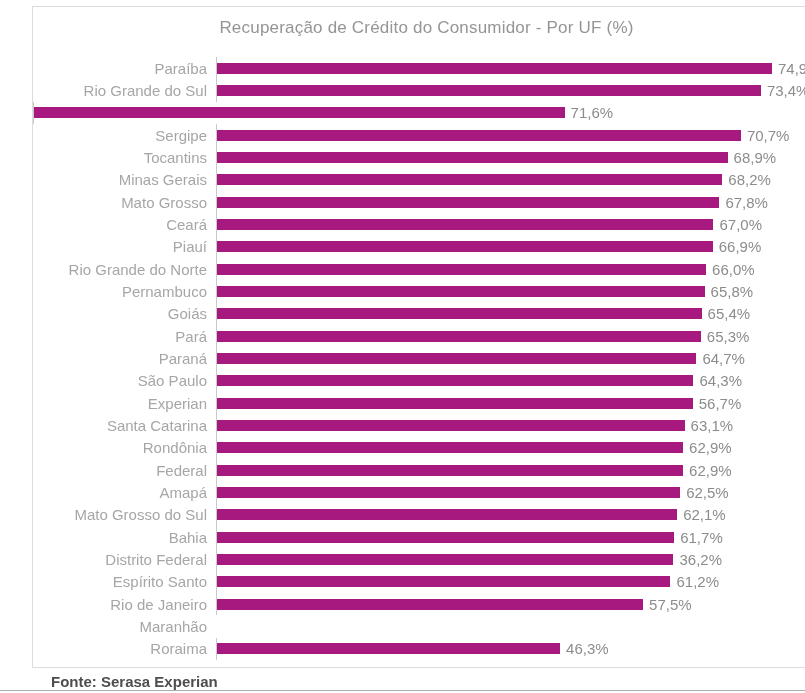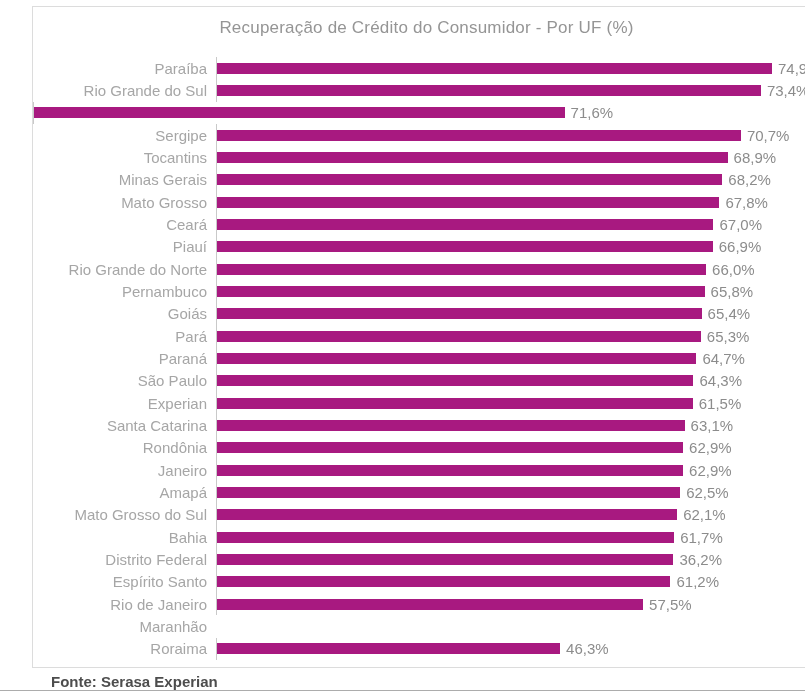--- a/index.html
+++ b/index.html
@@ -204,39 +204,39 @@
           <div class="cat">São Paulo</div>
           <div class="zone">
             <div class="bar" style="width: 476.463px; background: rgb(168, 25, 128);"></div>
             <div class="val">64,3%</div>
           </div>
         </div>
         <div class="row">
           <div class="cat">Experian</div>
           <div class="zone">
             <div class="bar" style="width: 475.722px; background: rgb(168, 25, 128);"></div>
-            <div class="val">61,5%</div>
+            <div class="val">56,7%</div>
           </div>
         </div>
         <div class="row">
           <div class="cat">Santa Catarina</div>
           <div class="zone">
             <div class="bar" style="width: 467.571px; background: rgb(168, 25, 128);"></div>
             <div class="val">63,1%</div>
           </div>
         </div>
         <div class="row">
           <div class="cat">Rondônia</div>
           <div class="zone">
             <div class="bar" style="width: 466.089px; background: rgb(168, 25, 128);"></div>
             <div class="val">62,9%</div>
           </div>
         </div>
         <div class="row">
-          <div class="cat">Janeiro</div>
+          <div class="cat">Federal</div>
           <div class="zone">
             <div class="bar" style="width: 466.089px; background: rgb(168, 25, 128);"></div>
             <div class="val">62,9%</div>
           </div>
         </div>
         <div class="row">
           <div class="cat">Amapá</div>
           <div class="zone">
             <div class="bar" style="width: 463.125px; background: rgb(168, 25, 128);"></div>
             <div class="val">62,5%</div>

